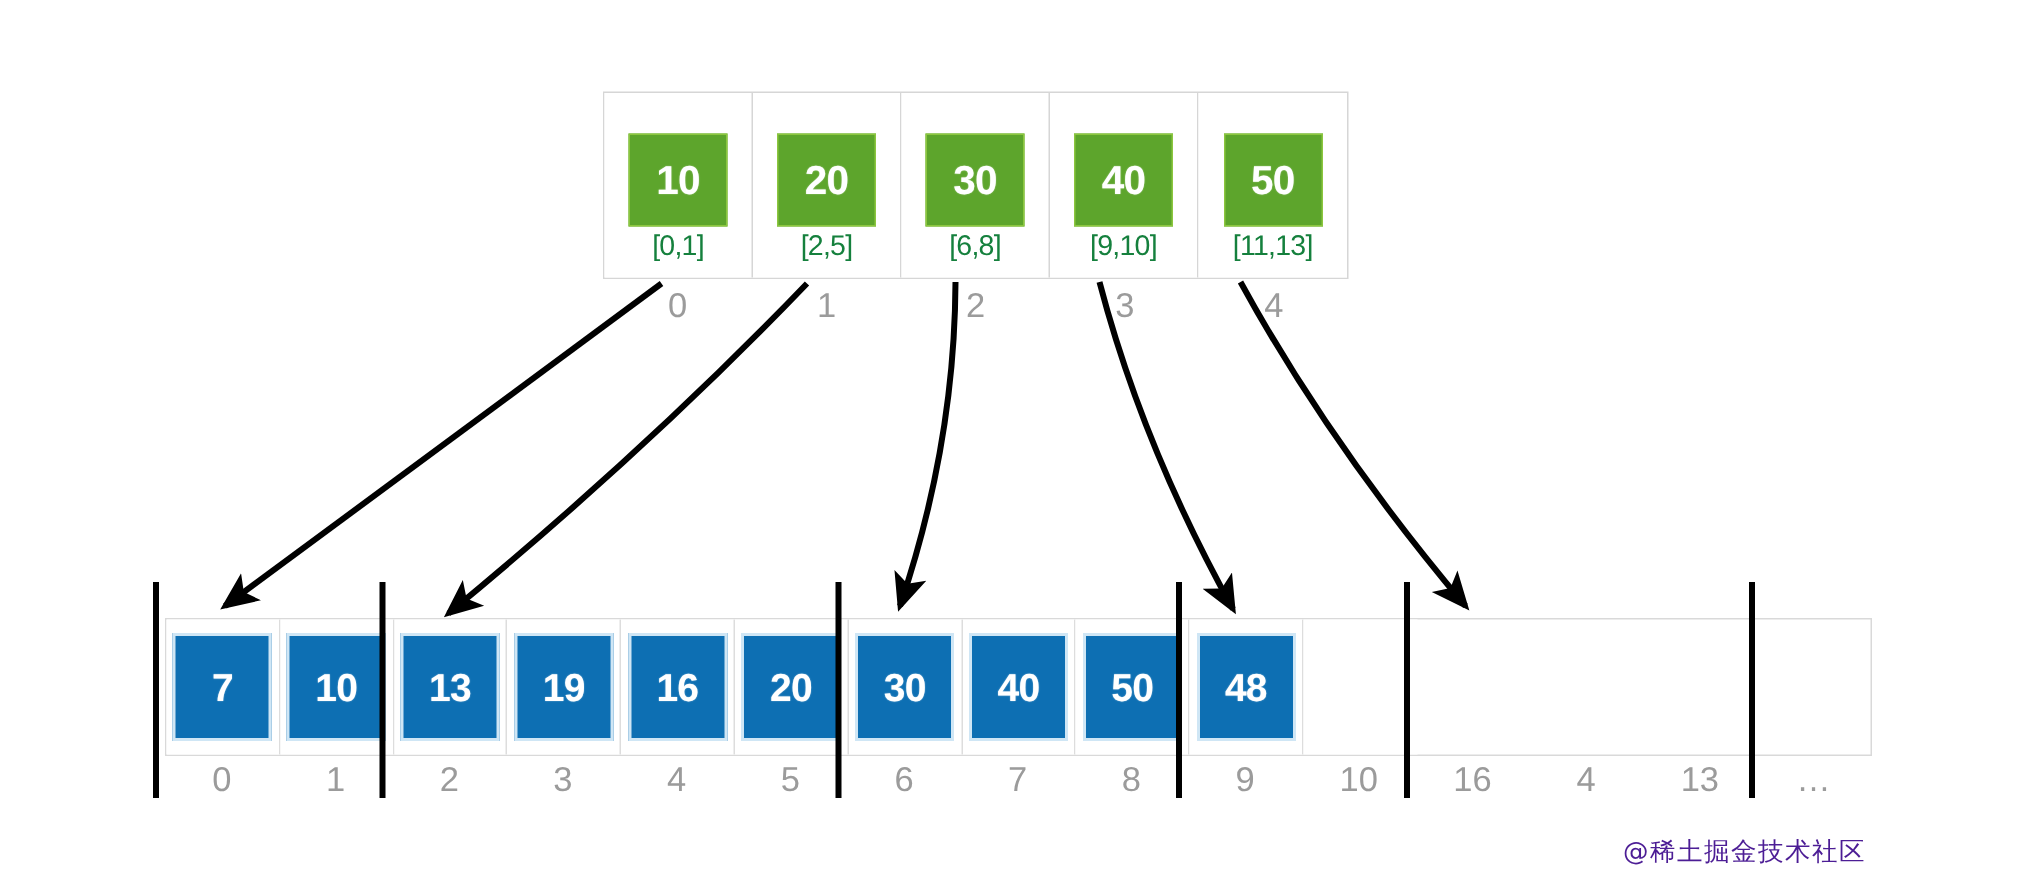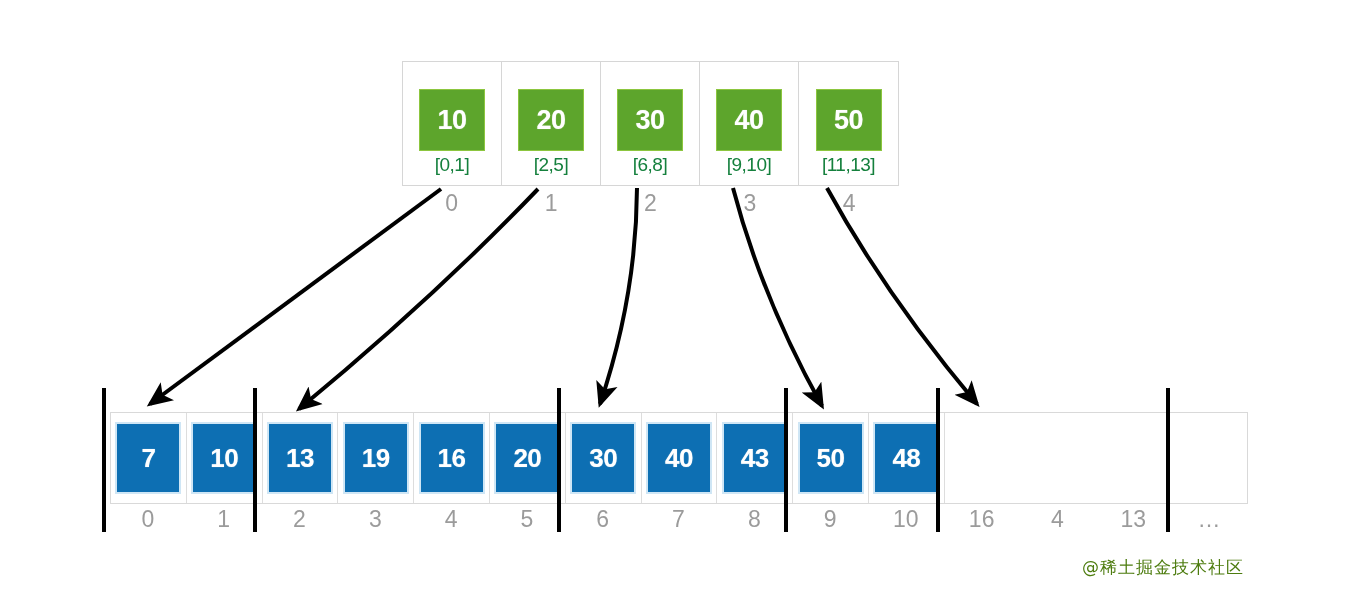--- a/index.html
+++ b/index.html
@@ -165,21 +165,21 @@
     top: 388px;
     height: 144px;
   }
 
   
   #watermark {
     position: absolute;
     right: 22px;
     bottom: 18px;
     font-size: 17px;
-    color: #4d7c0f;
+    color: #4c1d95;
     letter-spacing: 1px;
     font-family: "DejaVu Sans", sans-serif;
     white-space: nowrap;
   }
 </style>
 </head>
 <body>
 
 <div id="stage">
 
@@ -230,23 +230,20 @@
         <div class="data-box">16</div>
       </div>
       <div class="data-cell">
         <div class="data-box">20</div>
       </div>
       <div class="data-cell">
         <div class="data-box">30</div>
       </div>
       <div class="data-cell">
         <div class="data-box">40</div>
-      </div>
-      <div class="data-cell">
-        <div class="data-box">43</div>
       </div>
       <div class="data-cell">
         <div class="data-box">50</div>
       </div>
       <div class="data-cell">
         <div class="data-box">48</div>
       </div>
       <div class="data-cell empty">
         <div class="data-box"></div>
       </div>

